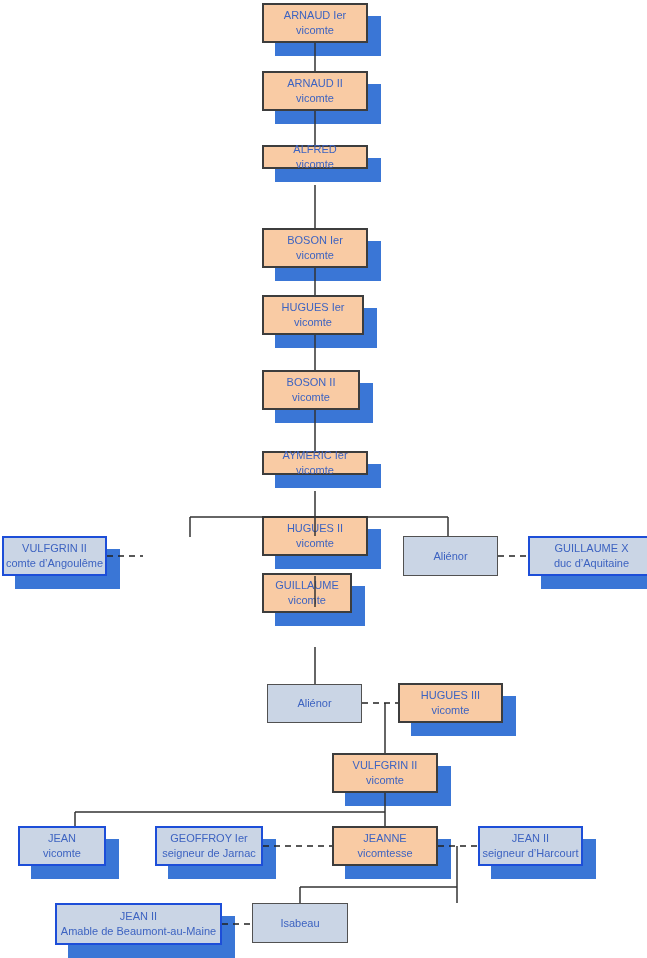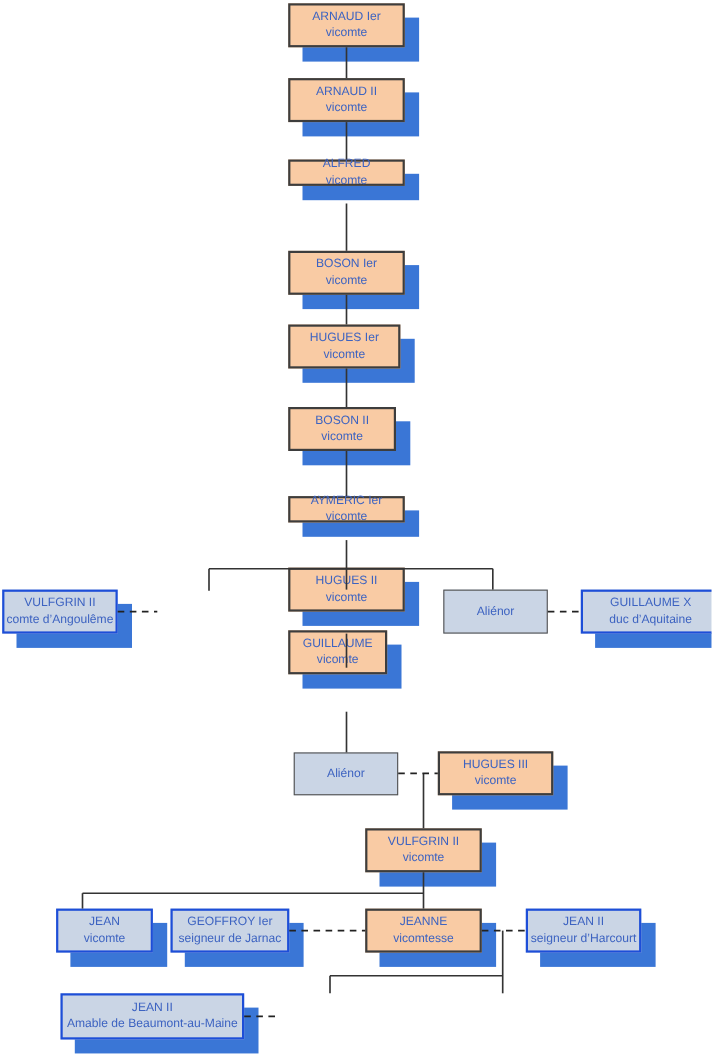--- a/index.html
+++ b/index.html
@@ -125,21 +125,21 @@
   <div class="node main shadow" style="left:398px;top:683px;width:105px;height:40px">
     <div class="nm">HUGUES III</div>
     <div class="tt">vicomte</div>
   </div>
 
   <div class="node main shadow" style="left:332px;top:753px;width:106px;height:40px">
     <div class="nm">VULFGRIN II</div>
     <div class="tt">vicomte</div>
   </div>
 
-  <div class="node spouse shadow" style="left:51px;top:826px;width:88px;height:40px">
+  <div class="node spouse shadow" style="left:18px;top:826px;width:88px;height:40px">
     <div class="nm">JEAN</div>
     <div class="tt">vicomte</div>
   </div>
 
   <div class="node spouse shadow" style="left:155px;top:826px;width:108px;height:40px">
     <div class="nm">GEOFFROY Ier</div>
     <div class="tt">seigneur de Jarnac</div>
   </div>
 
   <div class="node main shadow" style="left:332px;top:826px;width:106px;height:40px">
@@ -150,15 +150,18 @@
   <div class="node spouse shadow" style="left:478px;top:826px;width:105px;height:40px">
     <div class="nm">JEAN II</div>
     <div class="tt">seigneur d’Harcourt</div>
   </div>
 
   <div class="node spouse shadow" style="left:55px;top:903px;width:167px;height:42px">
     <div class="nm">JEAN II</div>
     <div class="tt">Amable de Beaumont-au-Maine</div>
   </div>
 
+  <div class="node plain" style="left:252px;top:903px;width:96px;height:40px">
+    <div class="nm">Isabeau</div>
+  </div>
 
 
 </div>
 
 </body></html>

